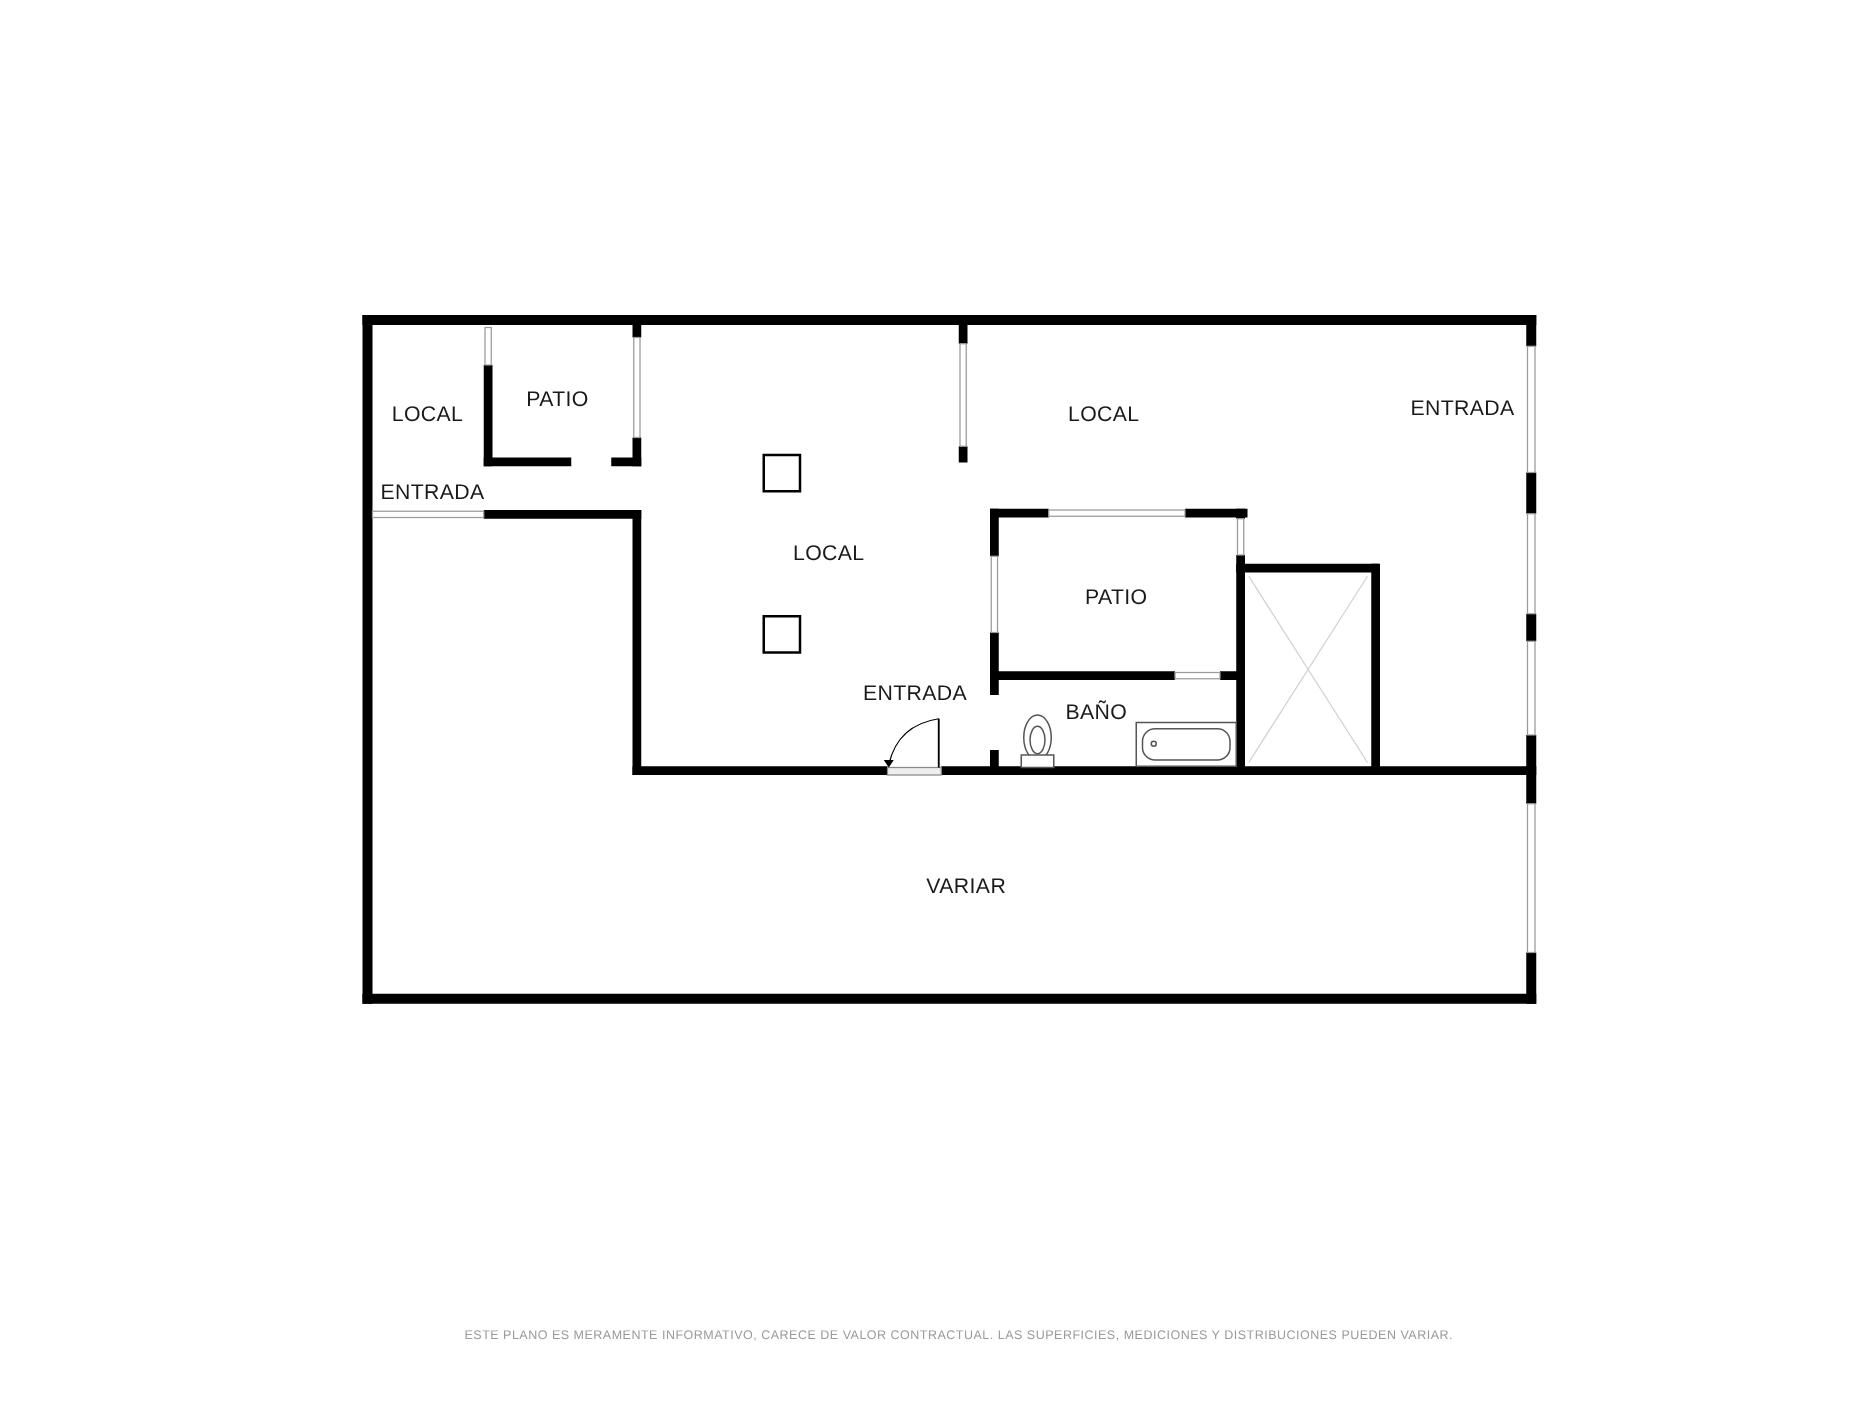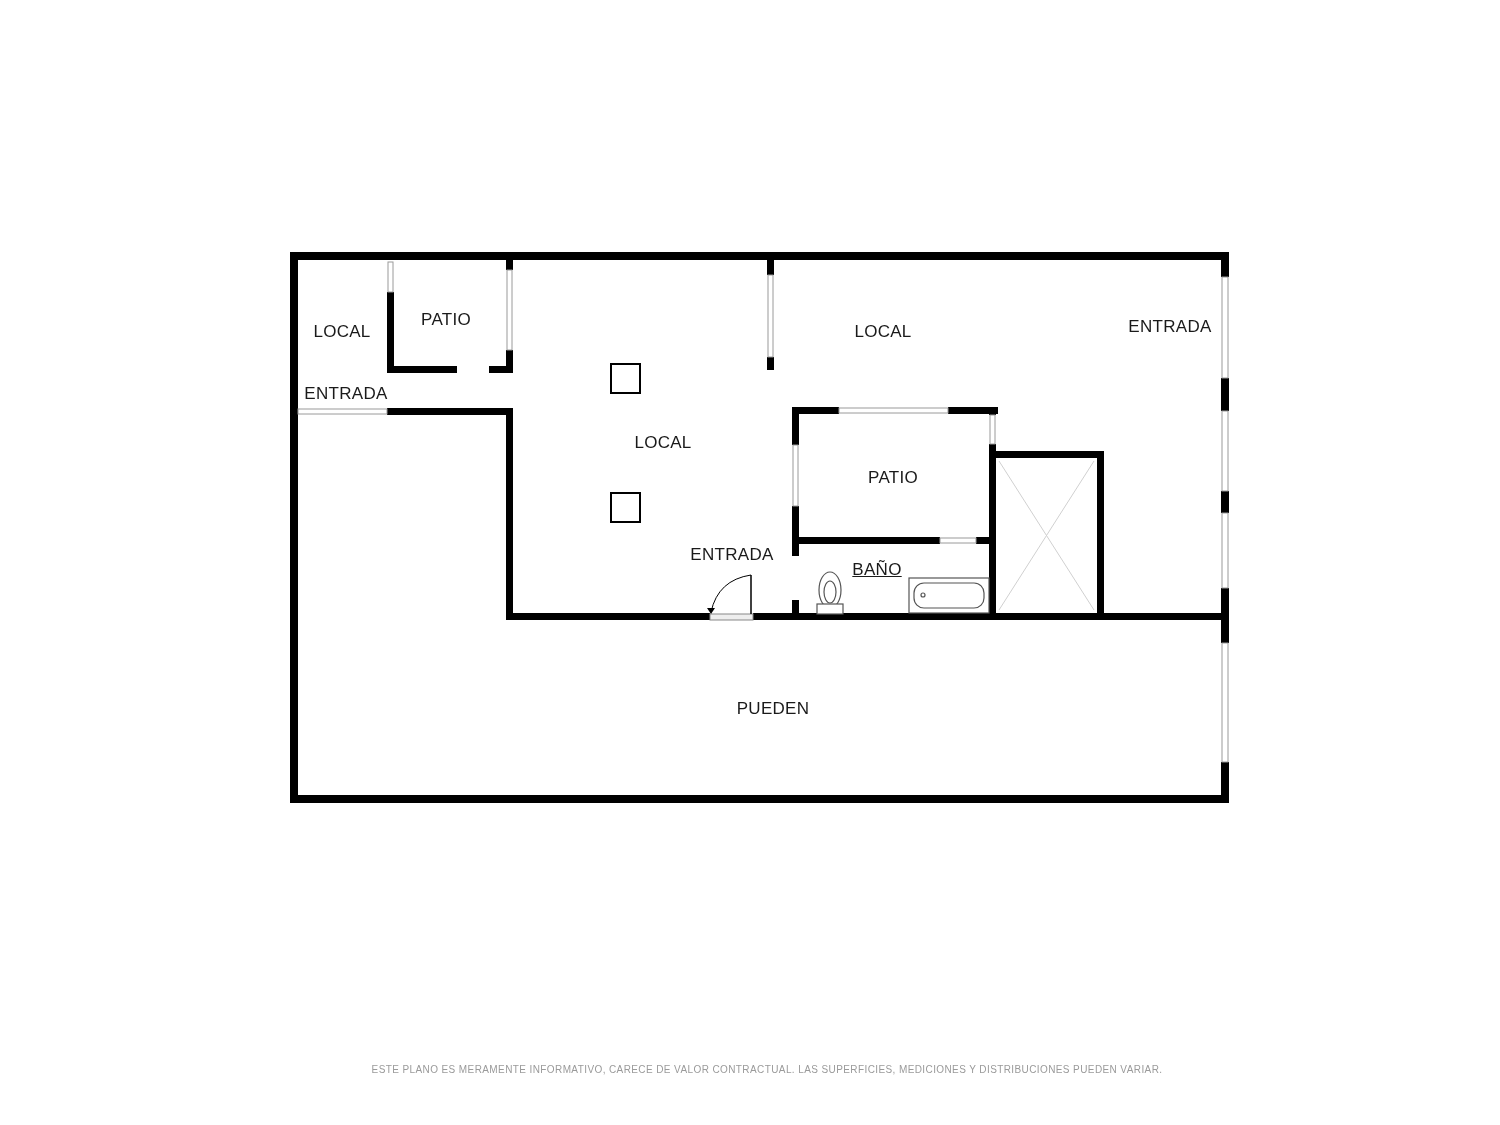--- a/index.html
+++ b/index.html
@@ -105,16 +105,16 @@
 </svg>
 
 <div class="label" style="left:342px;top:332px;">LOCAL</div>
 <div class="label" style="left:446px;top:320px;">PATIO</div>
 <div class="label" style="left:346px;top:394px;">ENTRADA</div>
 <div class="label" style="left:663px;top:443px;">LOCAL</div>
 <div class="label" style="left:883px;top:332px;">LOCAL</div>
 <div class="label" style="left:1170px;top:327px;">ENTRADA</div>
 <div class="label" style="left:893px;top:478px;">PATIO</div>
 <div class="label" style="left:732px;top:555px;">ENTRADA</div>
-<div class="label" style="left:877px;top:570px;text-decoration:underline;">BAÑO</div>
-<div class="label" style="left:773px;top:709px;">PUEDEN</div>
+<div class="label" style="left:877px;top:570px;">BAÑO</div>
+<div class="label" style="left:773px;top:709px;">VARIAR</div>
 
 <div class="disclaimer">ESTE PLANO ES MERAMENTE INFORMATIVO, CARECE DE VALOR CONTRACTUAL. LAS SUPERFICIES, MEDICIONES Y DISTRIBUCIONES PUEDEN VARIAR.</div>
 
 </body></html>

